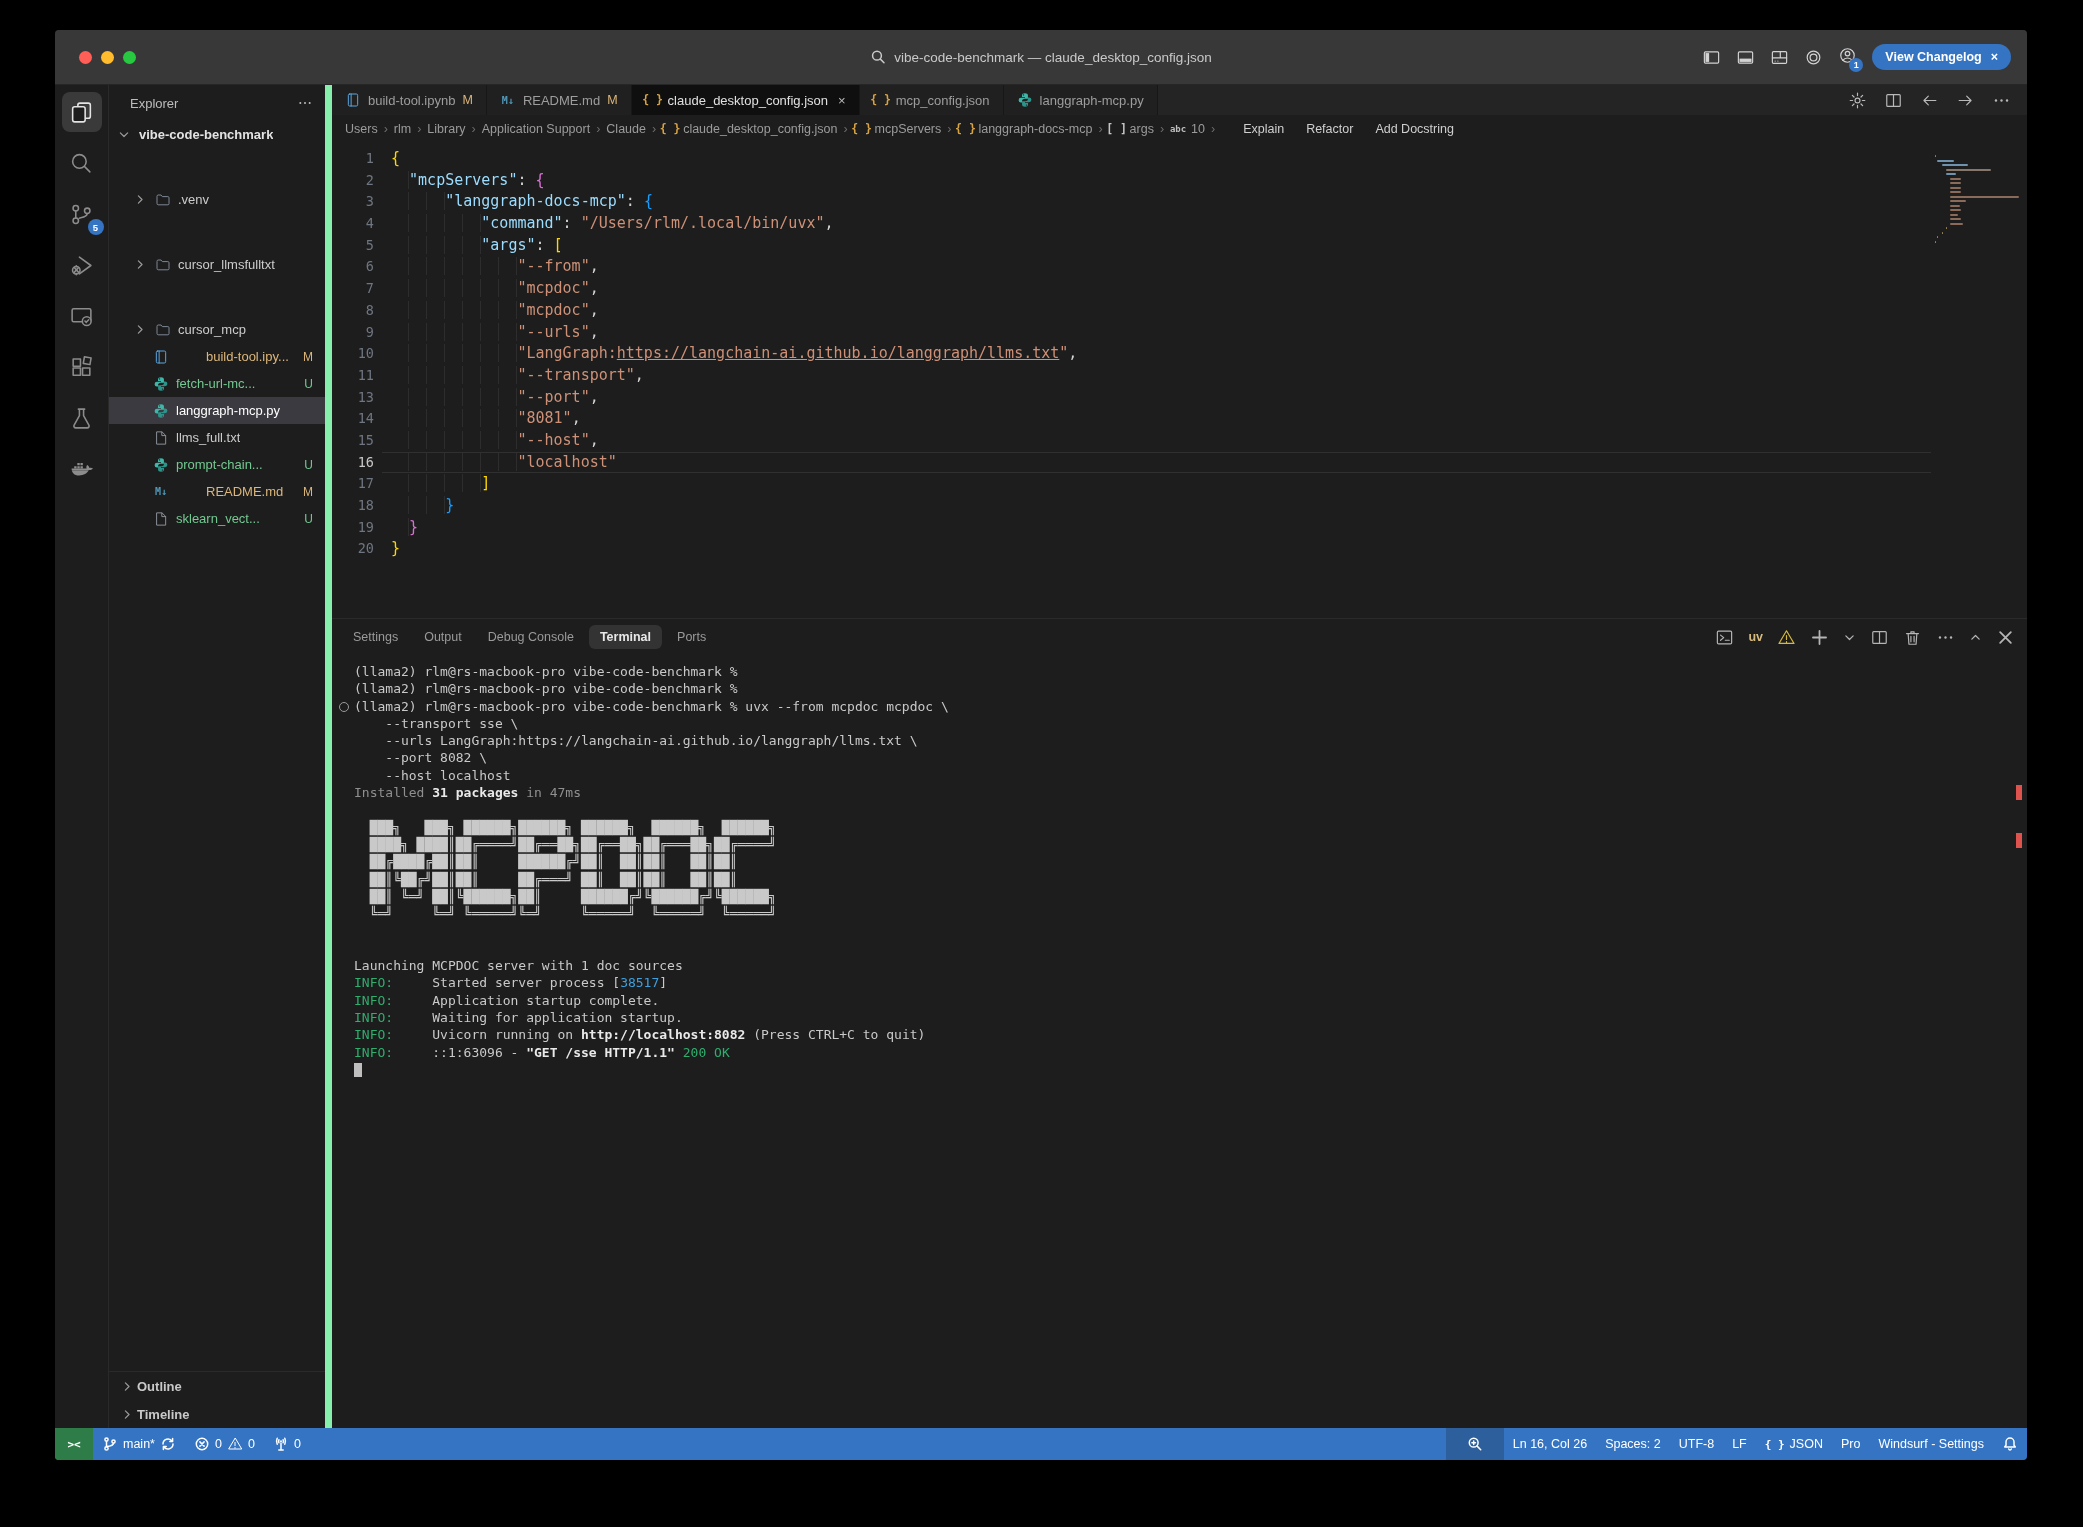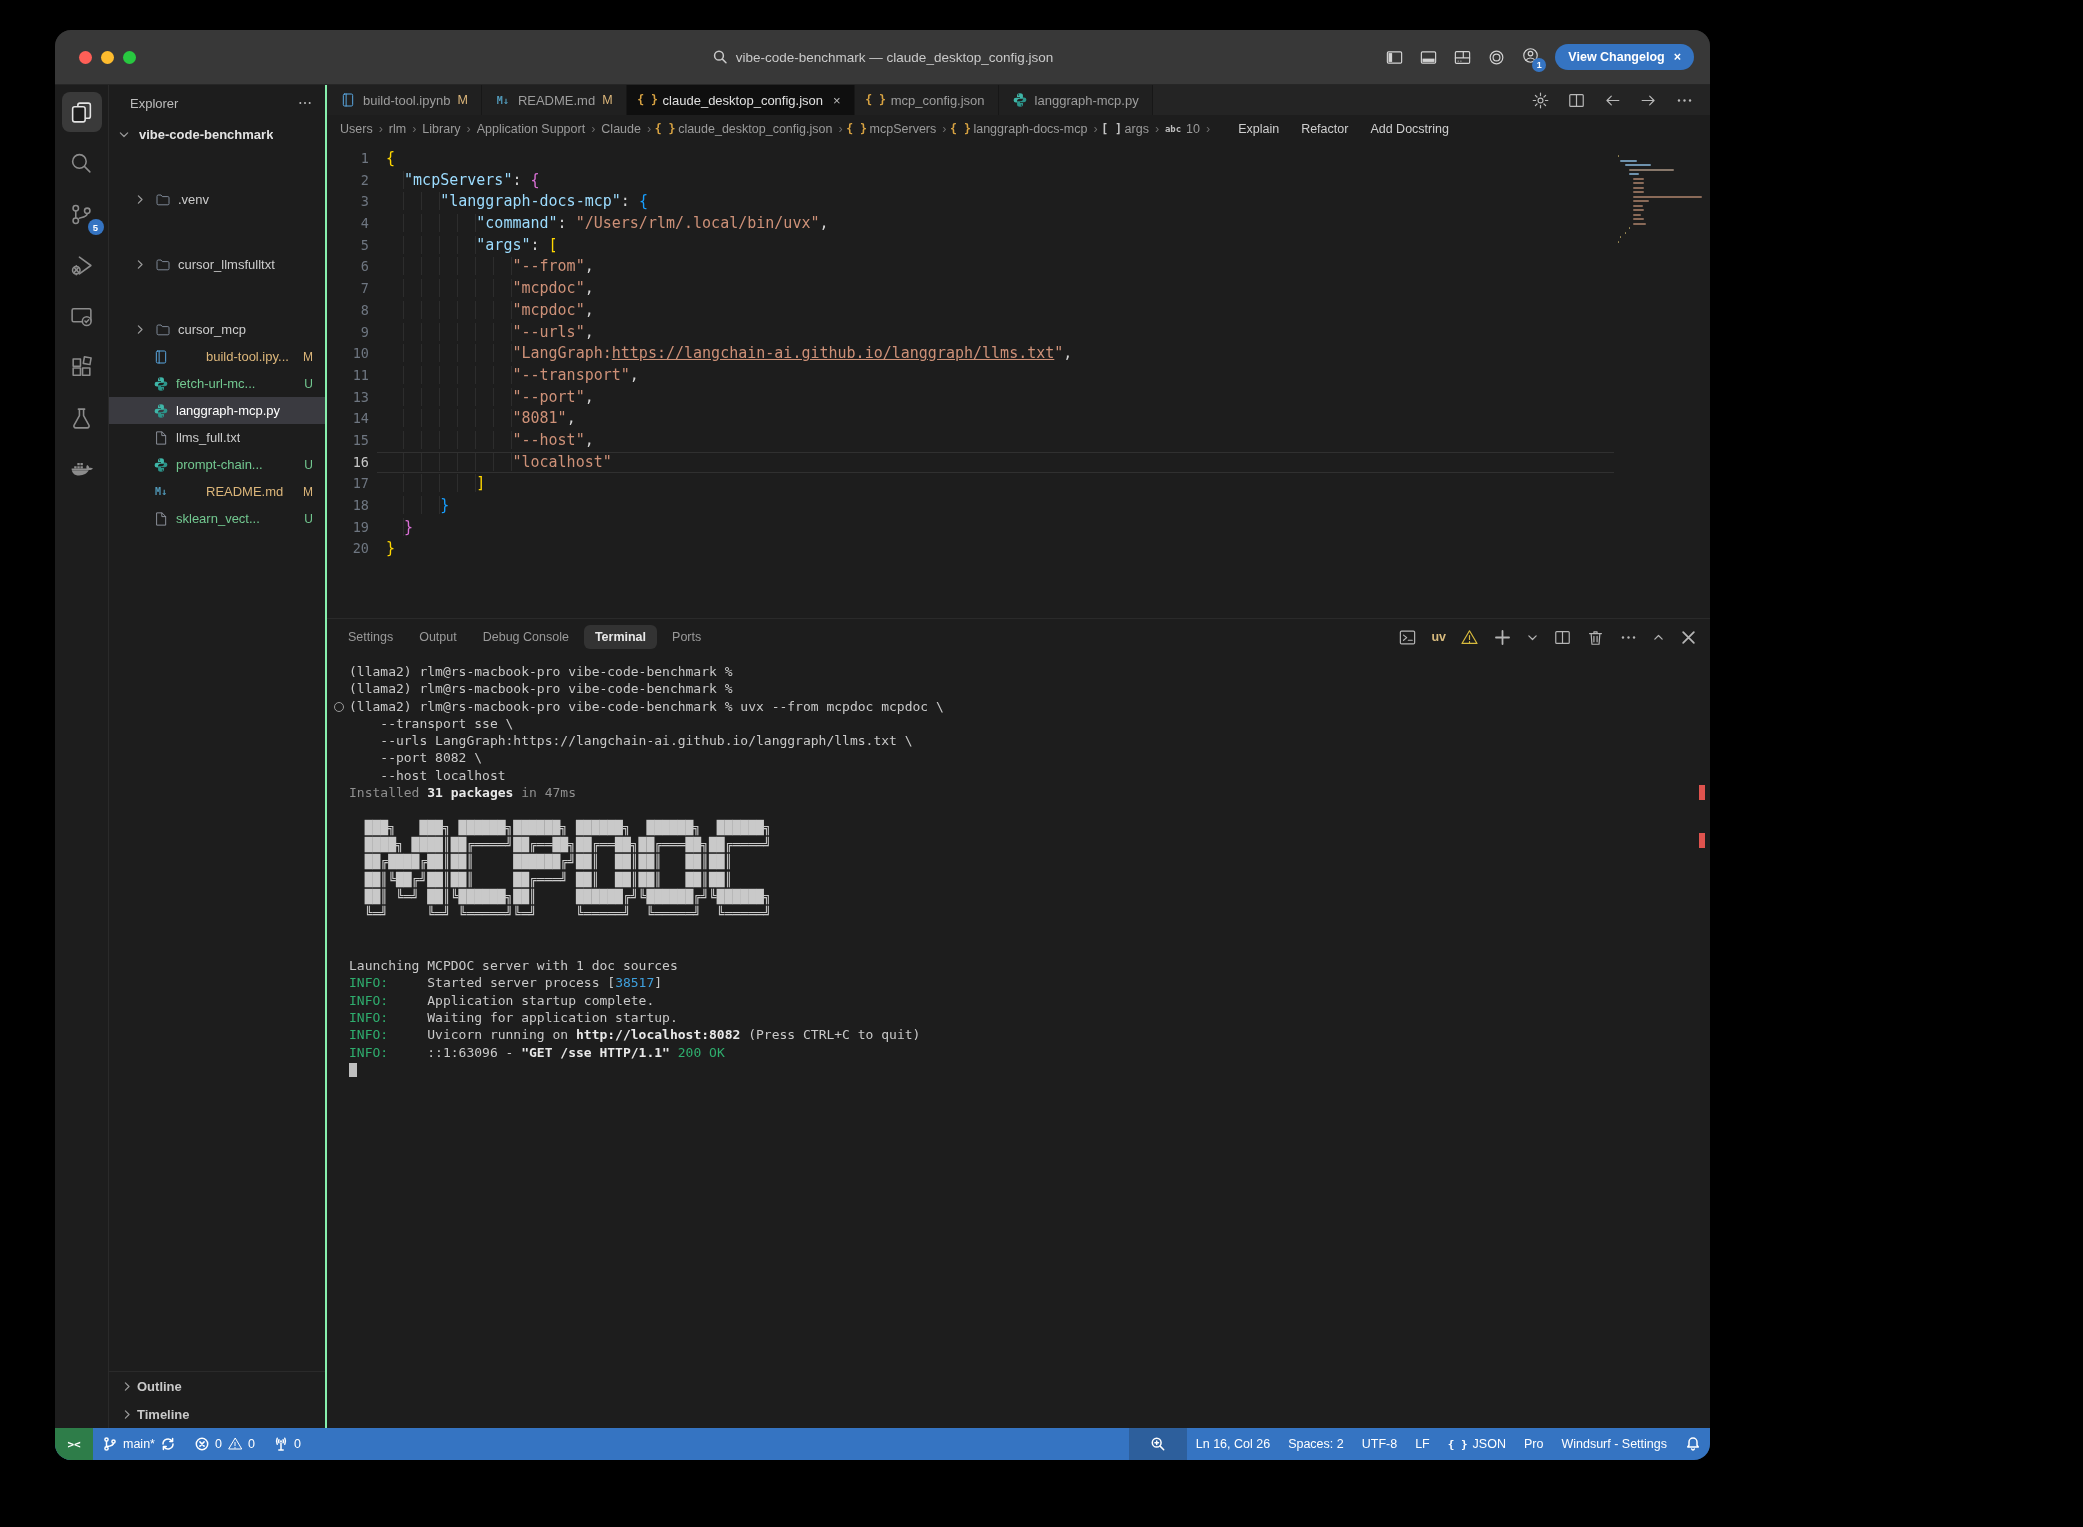--- a/index.html
+++ b/index.html
@@ -1,19 +1,19 @@
 <!DOCTYPE html>
 <html><head>
 <meta charset="utf-8">
 <style>
   html,body{margin:0;padding:0;background:#000;}
   .desktop{position:relative;width:2083px;height:1527px;background:#000;overflow:hidden;
            font-family:"Liberation Sans",sans-serif;-webkit-font-smoothing:antialiased;}
-  .window{position:absolute;left:55px;top:30px;width:1655px;height:1430px;background:#1d1d1d;
-          border-radius:16px;overflow:hidden;display:flex;flex-direction:column;color:#ccc;font-size:13px;}
+  .window{position:absolute;left:55px;top:30px;width:1972px;height:1430px;background:#1d1d1d;
+          border-radius:4px;overflow:hidden;display:flex;flex-direction:column;color:#ccc;font-size:13px;}
 
   
   .ic{display:inline-flex;width:16px;height:16px;align-items:center;justify-content:center;flex:none;}
   .ic svg{width:100%;height:100%;fill:none;stroke:currentColor;stroke-width:1.5;stroke-linecap:round;stroke-linejoin:round;}
   .ic.lg{width:25px;height:25px;}
   .ic.md{width:19px;height:19px;}
   .ic.sm{width:13px;height:13px;}
   .txtic{font:700 10px "DejaVu Sans Mono",monospace;}
 
   
@@ -30,21 +30,21 @@
 
   
   .main{flex:1;display:flex;min-height:0;}
   .activitybar{width:53px;flex:none;background:#1d1d1d;border-right:1px solid #2a2a2a;display:flex;flex-direction:column;align-items:center;padding-top:7px;gap:11px;}
   .ab-item{width:40px;height:40px;border-radius:8px;display:flex;align-items:center;justify-content:center;color:#8c8c8c;position:relative;}
   .ab-item.active{background:#3a3a3a;color:#e4e4e4;}
   .ab-badge{position:absolute;right:-2px;bottom:-1px;background:#3574c2;color:#fff;font-size:9.5px;font-weight:700;
             width:16px;height:16px;border-radius:50%;display:flex;align-items:center;justify-content:center;}
 
   
-  .sidebar{width:216px;flex:none;background:#1d1d1d;border-right:2px solid #86efac;display:flex;flex-direction:column;}
+  .sidebar{width:216px;flex:none;background:#1d1d1d;border-right:7px solid #86efac;display:flex;flex-direction:column;}
   .sb-header{height:36px;display:flex;align-items:center;padding:0 12px 0 21px;color:#bdbdbd;flex:none;}
   .sb-header .sp{flex:1;}
   .tree{flex:1;overflow:hidden;font-size:13px;}
   .row{height:27px;display:flex;align-items:center;padding-right:12px;color:#cccccc;cursor:pointer;white-space:nowrap;}
   .row .chev{width:16px;margin-right:2px;color:#9a9a9a;}
   .row .fic{margin-right:7px;}
   .row .lbl{overflow:hidden;text-overflow:ellipsis;}
   .row .sp{flex:1;}
   .row .gbadge{font-size:12px;margin-left:6px;}
   .row.root{padding-left:7px;font-weight:600;color:#e3e3e3;}

